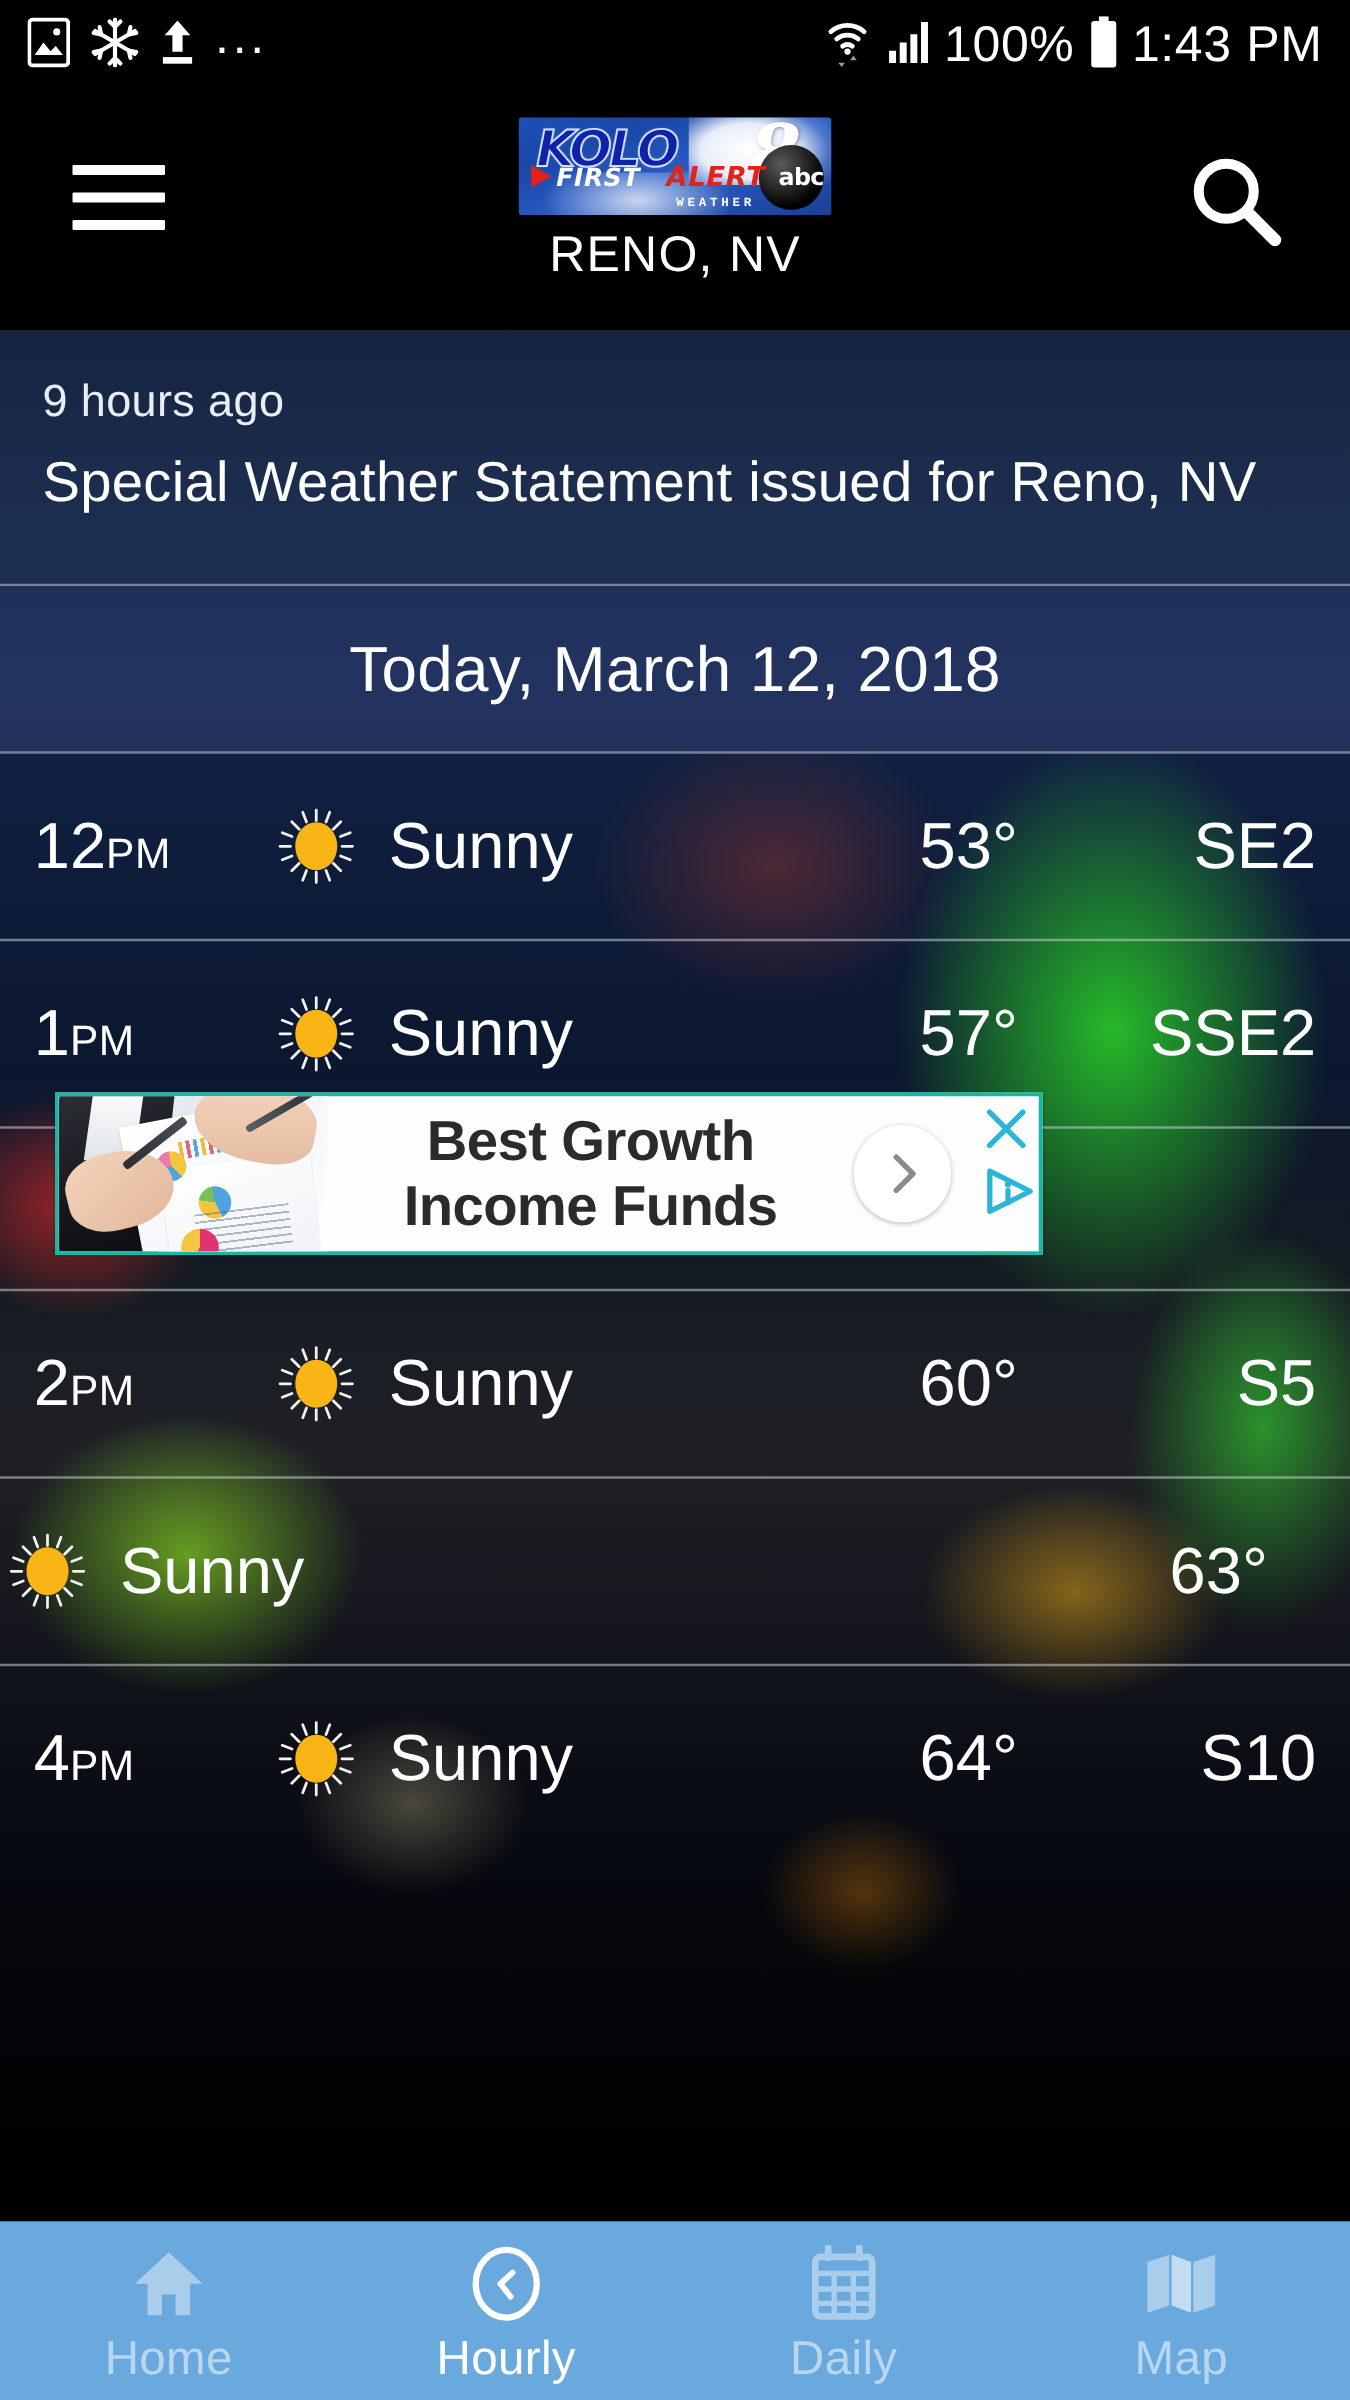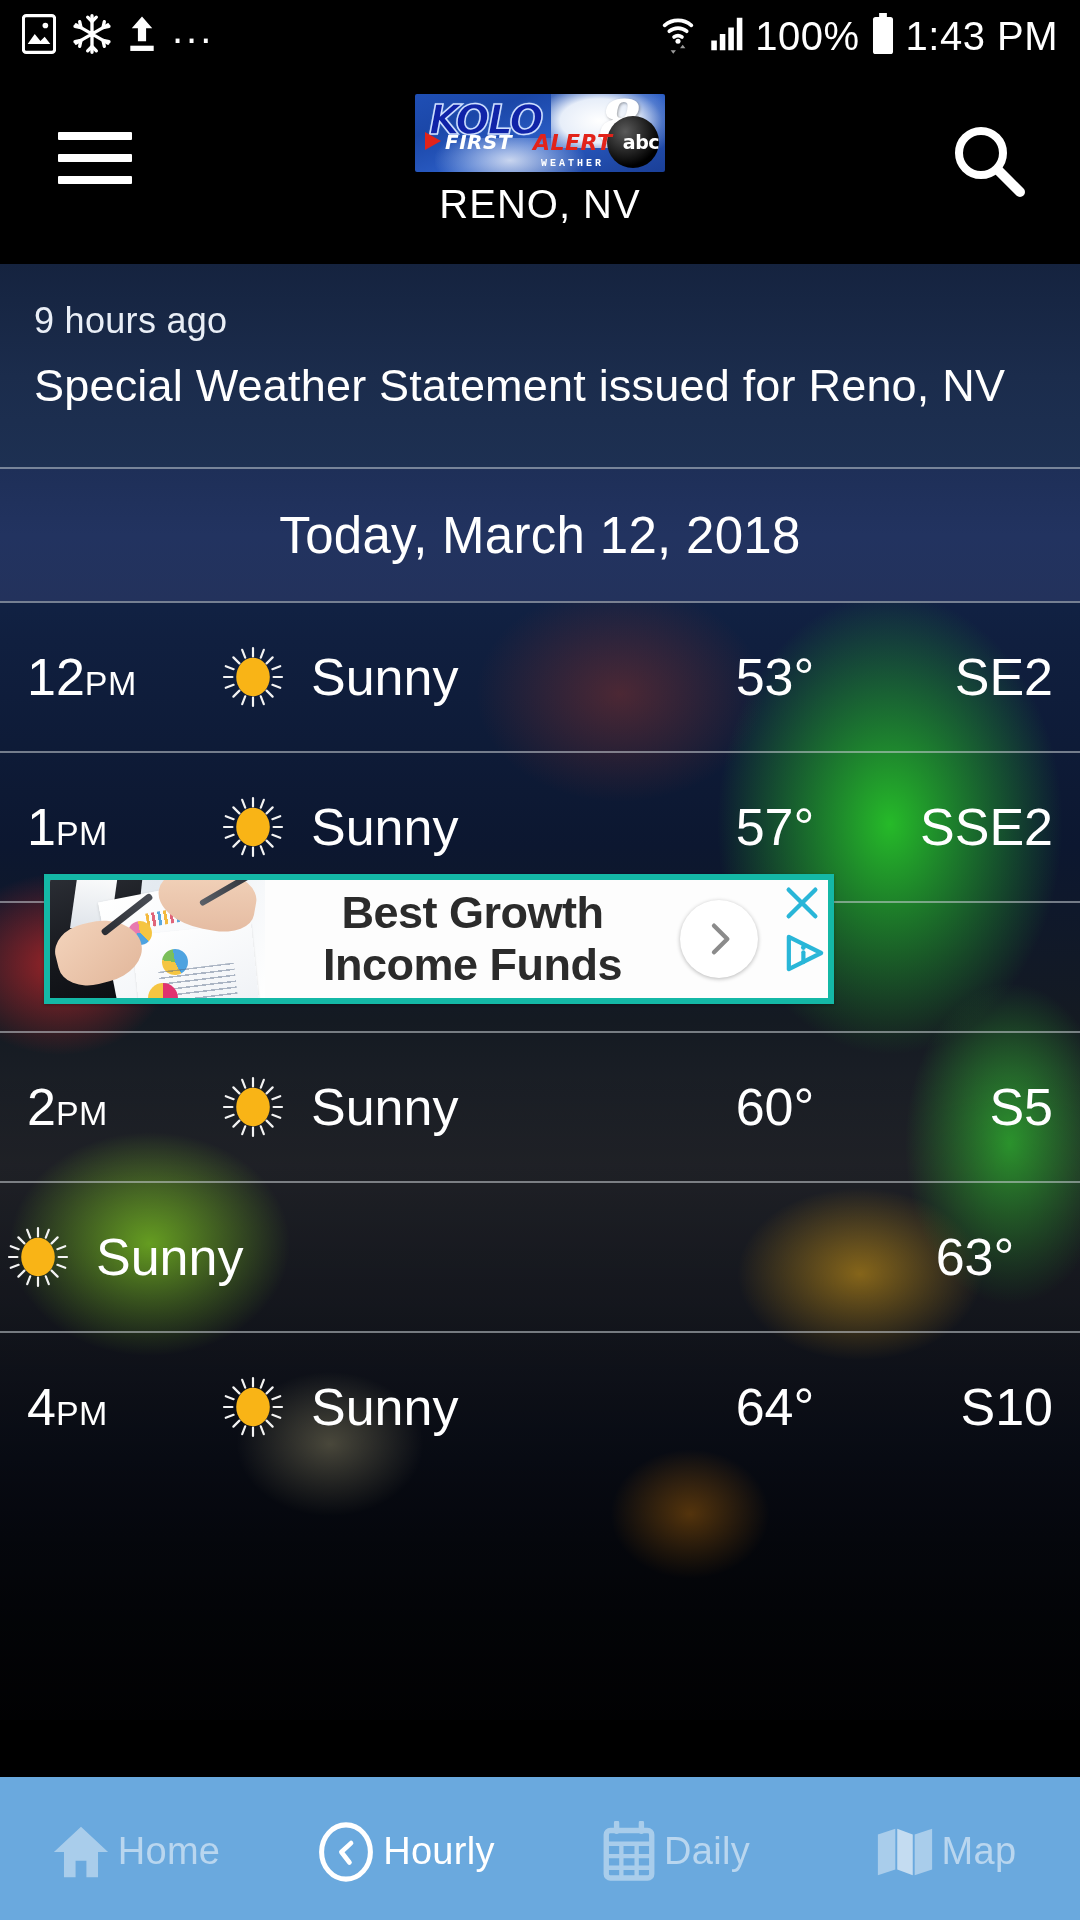--- a/index.html
+++ b/index.html
@@ -162,21 +162,21 @@
   .r-time { width:215px; padding-left:27px; font-size:52px; font-weight:300; white-space:nowrap; }
   .r-time .mer { font-size:34px; font-weight:300; letter-spacing:0.5px; }
   .r-ico { width:76px; display:flex; justify-content:center; }
   .r-cond { flex:1; padding-left:20px; font-size:52px; font-weight:300; }
   .r-temp { width:210px; text-align:center; font-size:52px; font-weight:300; }
   .r-wind { width:200px; text-align:right; padding-right:27px; font-size:52px; font-weight:300; white-space:nowrap;}
 
   
   .ad {
     position:absolute; left:44px; top:610px; width:790px; height:130px;
-    background:#fdfdfd; border:6px solid #14b8a6;
+    background:#fdfdfd; border:3px solid #14b8a6;
     display:flex; align-items:center; overflow:hidden;
     box-shadow:0 1px 3px rgba(0,0,0,0.3); cursor:pointer;
   }
   .ad-img {
     width:215px; height:128px; flex:none; position:relative; overflow:hidden;
     background:linear-gradient(115deg,#f2f5f8 0%,#e4eaf0 40%,#ffffff 100%);
   }
   .ad-img .suit {
     position:absolute; left:-6px; top:-2px; width:92px; height:132px;
     background:linear-gradient(160deg,#2c2f36 0%,#15171c 60%,#0c0e12 100%);
@@ -238,21 +238,21 @@
   .ad-right { width:56px; flex:none; height:128px; position:relative; }
   .ad-x { position:absolute; right:6px; top:8px; cursor:pointer; }
   .ad-choices { position:absolute; right:2px; top:58px; cursor:pointer; }
 
   
   .navbar {
     position:absolute; bottom:0; left:0; width:1080px; height:143px;
     background:#6aa9de; display:flex;
   }
   .nav-item {
-    flex:1; display:flex; flex-direction:row; align-items:center;
+    flex:1; display:flex; flex-direction:column; align-items:center;
     justify-content:center; gap:6px; cursor:pointer; padding-top:6px;
   }
   .nav-item .lbl { font-size:38px; font-weight:300; color:#b9d6ef; letter-spacing:0.3px;}
   .nav-item.active .lbl { color:#ffffff; }
   .nav-ico { height:66px; display:flex; align-items:center; justify-content:center; }
 </style>
 </head>
 <body>
 
 <div class="screen">

